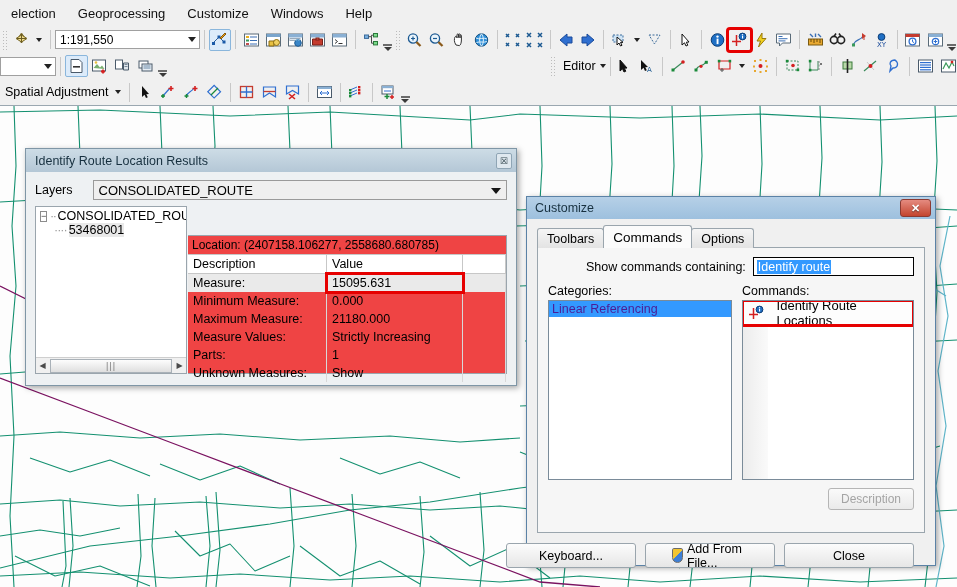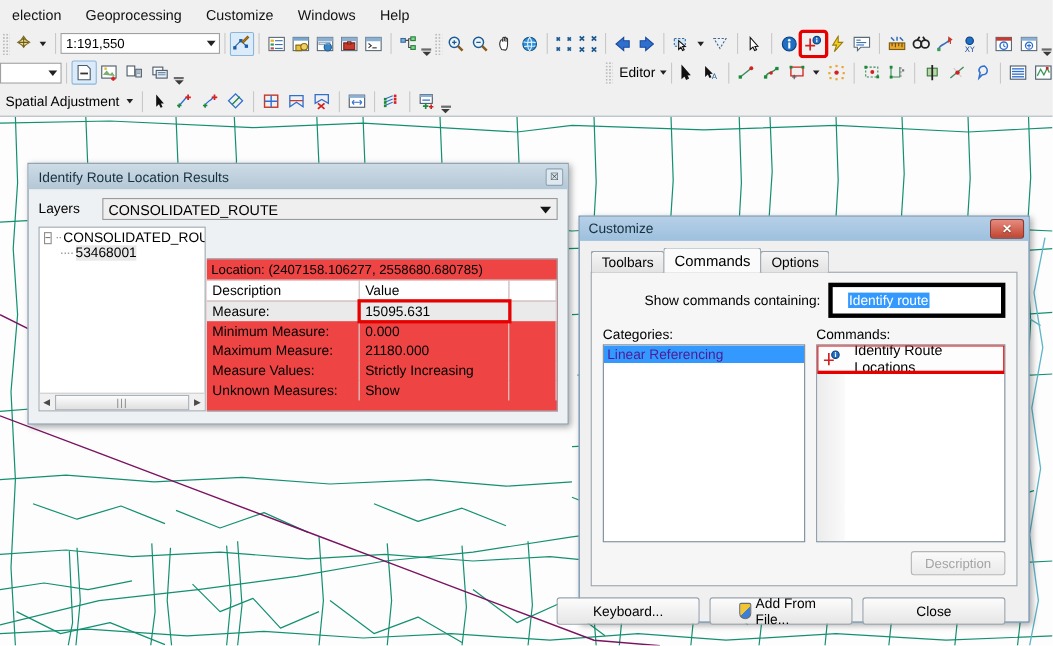--- a/index.html
+++ b/index.html
@@ -93,22 +93,22 @@
   .cz-body{padding:7px 10px 0 10px;}
   .tabs{display:flex;align-items:flex-end;height:22px;position:relative;z-index:2;}
   .tab{height:19px;padding:0 9px;border:1px solid #9aa5ad;border-bottom:none;
       background:linear-gradient(#f5f5f5,#e3e3e3);display:flex;align-items:center;
       font-size:12.5px;margin-right:-1px;border-radius:3px 3px 0 0;}
   .tab.active{height:22px;background:#fbfbfb;font-size:13.5px;z-index:3;}
   .tabpanel{border:1px solid #9aa5ad;background:#f6f6f6;height:286px;margin-top:-1px;
       padding:9px 10px 0 10px;box-sizing:border-box;position:relative;}
   .filterrow{display:flex;align-items:center;margin-bottom:8px;}
   .filterrow .flbl{font-size:12.5px;margin-left:38px;margin-right:7px;}
-  .fsearch{flex:1;height:32px;border:4px solid #000000;background:#fff;box-sizing:border-box;
-      display:flex;align-items:center;padding-left:14px;}
+  .fsearch{flex:1;height:19px;border:1px solid #000000;background:#fff;box-sizing:border-box;
+      display:flex;align-items:center;padding-left:3px;}
   .fsearch span{background:#3399ff;color:#fff;font-size:12.5px;padding:0 1px;}
   .twocol{display:flex;gap:10px;}
   .colhdr{font-size:12.5px;margin-bottom:2px;}
   .listbox{background:#fff;border:1px solid #7a8b99;height:180px;box-sizing:border-box;overflow:hidden;}
   .catlist{width:184px;}
   .cmdlist{flex:1;}
   .catitem{background:#3399ff;color:#4c1d95;font-size:12.5px;padding:1px 3px;}
   .cmditem{display:flex;align-items:center;height:24px;padding-left:4px;font-size:13px;background:#fdfdfd;}
   .cmdrail{position:absolute;left:0;top:0;bottom:0;width:25px;
       background:linear-gradient(90deg,#ececec,#fafafa);}
@@ -763,20 +763,25 @@
               <td>Maximum Measure:</td>
               <td>21180.000</td>
               <td></td>
             </tr>
             <tr>
               <td>Measure Values:</td>
               <td>Strictly Increasing</td>
               <td></td>
             </tr>
             <tr>
+              <td>Parts:</td>
+              <td>1</td>
+              <td></td>
+            </tr>
+            <tr>
               <td>Unknown Measures:</td>
               <td>Show</td>
               <td></td>
             </tr>
           </tbody>
         </table>
       </div>
     </div>
   </div>
 </div>

